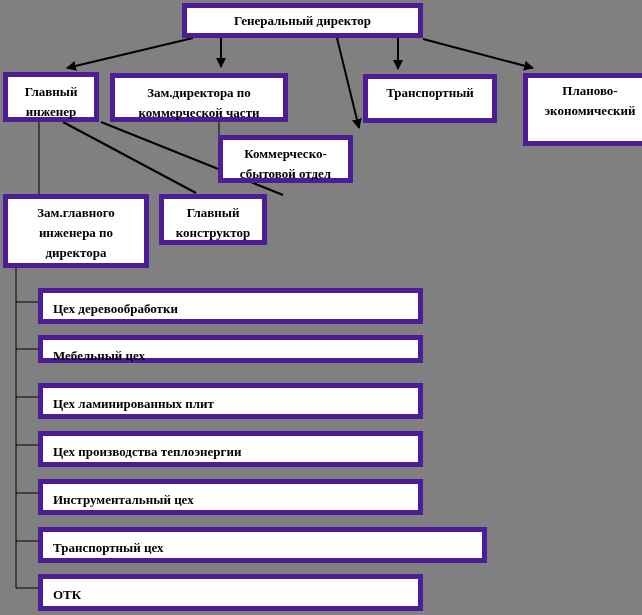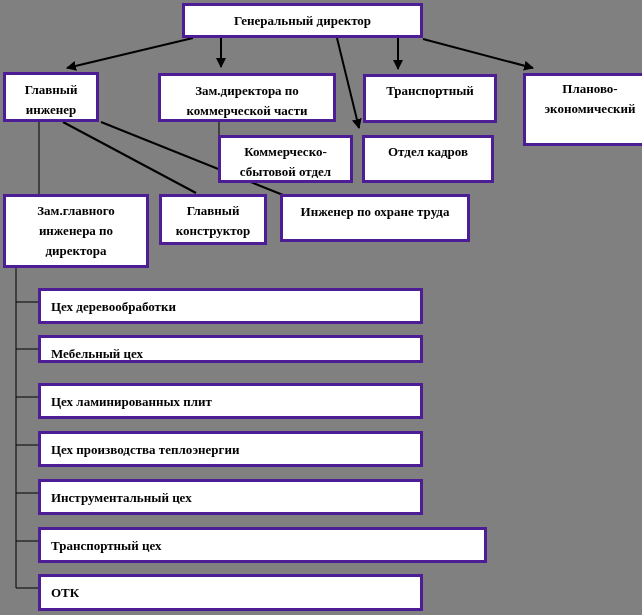--- a/index.html
+++ b/index.html
@@ -3,21 +3,21 @@
 <meta charset="utf-8">
 <style>
   html,body{margin:0;padding:0;}
   body{background:#9a9a9a;font-family:"Liberation Serif",serif;}
   .canvas{
     position:relative;width:642px;height:615px;background:#808080;overflow:hidden;
   }
   .connectors{position:absolute;left:0;top:0;z-index:1;pointer-events:none;}
   .node{
     position:absolute;z-index:2;box-sizing:border-box;
-    background:#ffffff;border:3px solid #4c1d95;
+    background:#ffffff;border:5px solid #4c1d95;
     color:#000000;font-weight:bold;font-size:13px;text-align:center;
   }
   .node .ln{display:block;line-height:20px;}
   .vc{display:flex;align-items:center;justify-content:center;}
   .leftcell{text-align:left;}
 </style>
 </head>
 <body>
 
 <div class="canvas">
@@ -52,57 +52,51 @@
 
   <div class="node vc" style="left:182px;top:3px;width:241px;height:35px;">
     <span class="ln">Генеральный директор</span>
   </div>
 
   <div class="node" style="left:3px;top:72px;width:96px;height:50px;padding-top:5px;">
     <span class="ln">Главный</span>
     <span class="ln">инженер</span>
   </div>
 
-  <div class="node" style="left:110px;top:73px;width:178px;height:49px;padding-top:5px;margin-left:48px;">
+  <div class="node" style="left:110px;top:73px;width:178px;height:49px;padding-top:5px;">
     <span class="ln">Зам.директора по</span>
     <span class="ln">коммерческой части</span>
   </div>
 
   <div class="node" style="left:363px;top:74px;width:134px;height:49px;padding-top:4px;">
     <span class="ln">Транспортный</span>
   </div>
 
   <div class="node" style="left:507px;top:73px;width:134px;height:73px;padding-top:3px;margin-left:16px;">
     <span class="ln">Планово-</span>
     <span class="ln">экономический</span>
   </div>
 
   <div class="node" style="left:218px;top:135px;width:135px;height:48px;padding-top:4px;">
     <span class="ln">Коммерческо-</span>
     <span class="ln">сбытовой отдел</span>
   </div>
 
-  <div class="node" style="left:362px;top:135px;width:132px;height:48px;padding-top:4px;">
-    <span class="ln">Отдел кадров</span>
-  </div>
 
   <div class="node" style="left:3px;top:194px;width:146px;height:74px;padding-top:4px;">
     <span class="ln">Зам.главного</span>
     <span class="ln">инженера по</span>
     <span class="ln">директора</span>
   </div>
 
   <div class="node" style="left:159px;top:194px;width:108px;height:51px;padding-top:4px;">
     <span class="ln">Главный</span>
     <span class="ln">конструктор</span>
   </div>
 
-  <div class="node" style="left:280px;top:194px;width:190px;height:48px;padding-top:5px;">
-    <span class="ln">Инженер по охране труда</span>
-  </div>
 
   <div class="node leftcell" style="left:38px;top:288px;width:385px;height:36px;padding:6px 0 0 10px;">
     <span class="ln">Цех деревообработки</span>
   </div>
 
   <div class="node leftcell" style="left:38px;top:335px;width:385px;height:28px;padding:6px 0 0 10px;">
     <span class="ln">Мебельный цех</span>
   </div>
 
   <div class="node leftcell" style="left:38px;top:383px;width:385px;height:36px;padding:6px 0 0 10px;">

